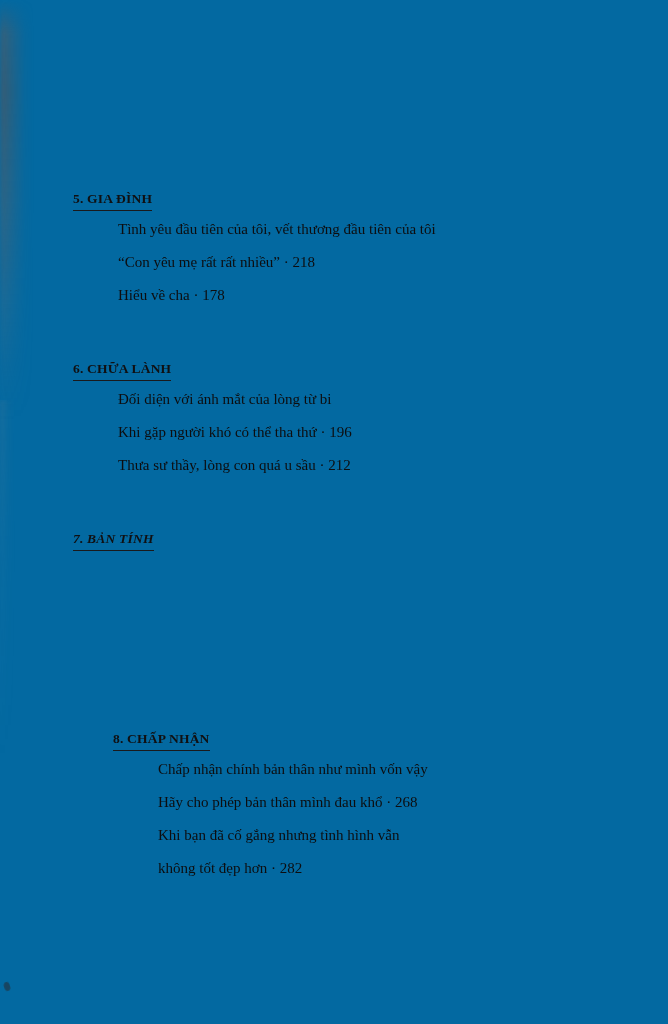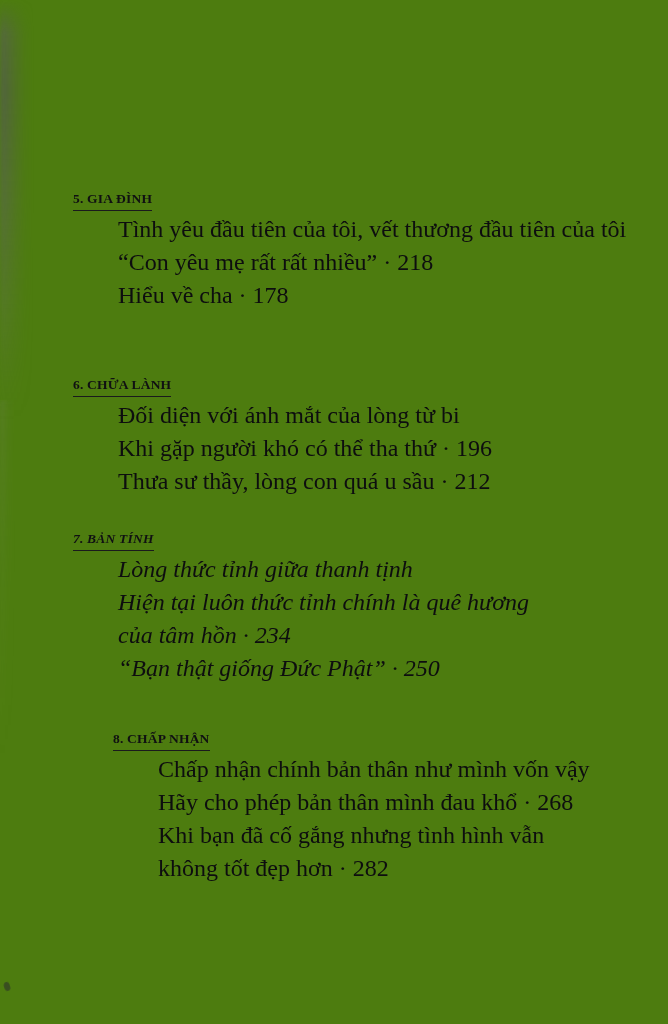--- a/index.html
+++ b/index.html
@@ -8,21 +8,21 @@
     background: #ffffff;
   }
   body {
     font-family: "Liberation Serif", "DejaVu Serif", serif;
     color: #0f0f10;
   }
   #page {
     position: relative;
     width: 668px;
     height: 1024px;
-    background: #4d7c0f;
+    background: #0369a1;
     overflow: hidden;
   }
 
   
   .scan-shadow {
     position: absolute;
     left: 0;
     top: 0;
     width: 34px;
     height: 420px;
@@ -91,29 +91,29 @@
   }
 
   .entries {
     margin: 0;
     padding: 0;
     list-style: none;
   }
 
   .entry {
     margin: 0 0 0 118px;
-    font-size: 24px;
+    font-size: 15px;
     line-height: 33px;
     color: #0d0d0f;
     white-space: pre-wrap;
   }
 
   
   #sec5 { position: absolute; top: 190px; left: 0; right: 0; }
-  #sec6 { position: absolute; top: 360px; left: 0; right: 0; margin-top: 16px; }
+  #sec6 { position: absolute; top: 360px; left: 0; right: 0; }
   #sec7 { position: absolute; top: 530px; left: 0; right: 0; font-style: italic; }
   #sec8 { position: absolute; top: 730px; left: 0; right: 0; padding-left: 40px; }
 
   .heading-row { line-height: 1; }
 </style>
 </head>
 <body>
 
 <div id="page">
 
@@ -142,26 +142,20 @@
         <li class="entry">Đối diện với ánh mắt của lòng từ bi</li>
         <li class="entry">Khi gặp người khó có thể tha thứ · 196</li>
         <li class="entry">Thưa sư thầy, lòng con quá u sầu · 212</li>
       </ul>
     </div>
 
     <div class="section" id="sec7">
       <div class="heading-row">
         <span class="section-heading">7. BẢN TÍNH</span>
       </div>
-      <ul class="entries">
-        <li class="entry">Lòng thức tỉnh giữa thanh tịnh</li>
-        <li class="entry">Hiện tại luôn thức tỉnh chính là quê hương</li>
-        <li class="entry">của tâm hồn · 234</li>
-        <li class="entry">“Bạn thật giống Đức Phật” · 250</li>
-      </ul>
     </div>
 
     <div class="section" id="sec8">
       <div class="heading-row">
         <span class="section-heading">8. CHẤP NHẬN</span>
       </div>
       <ul class="entries">
         <li class="entry">Chấp nhận chính bản thân như mình vốn vậy</li>
         <li class="entry">Hãy cho phép bản thân mình đau khổ · 268</li>
         <li class="entry">Khi bạn đã cố gắng nhưng tình hình vẫn</li>

